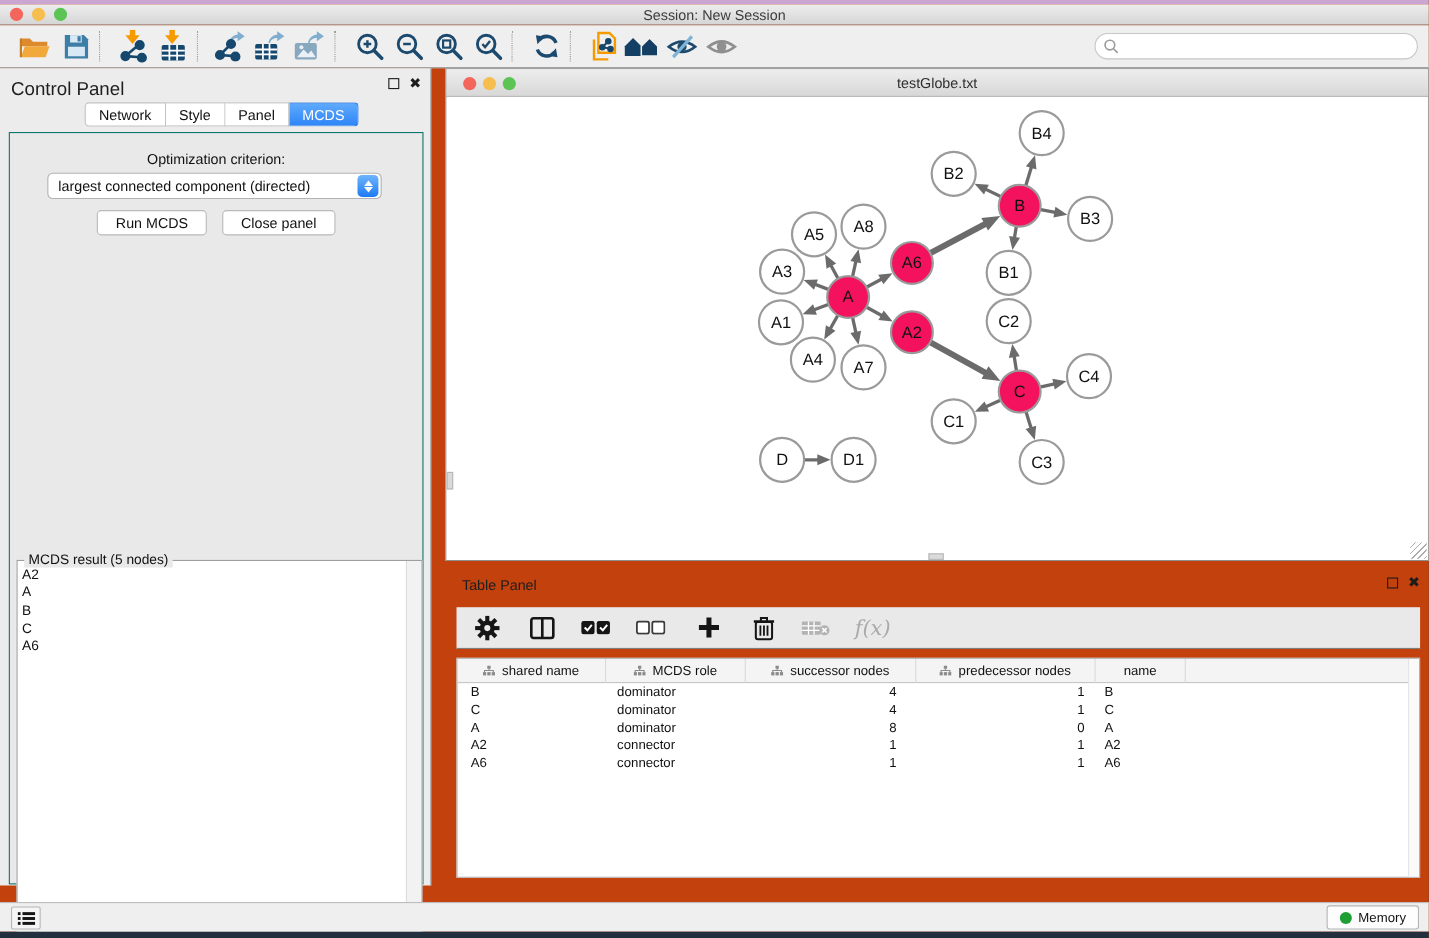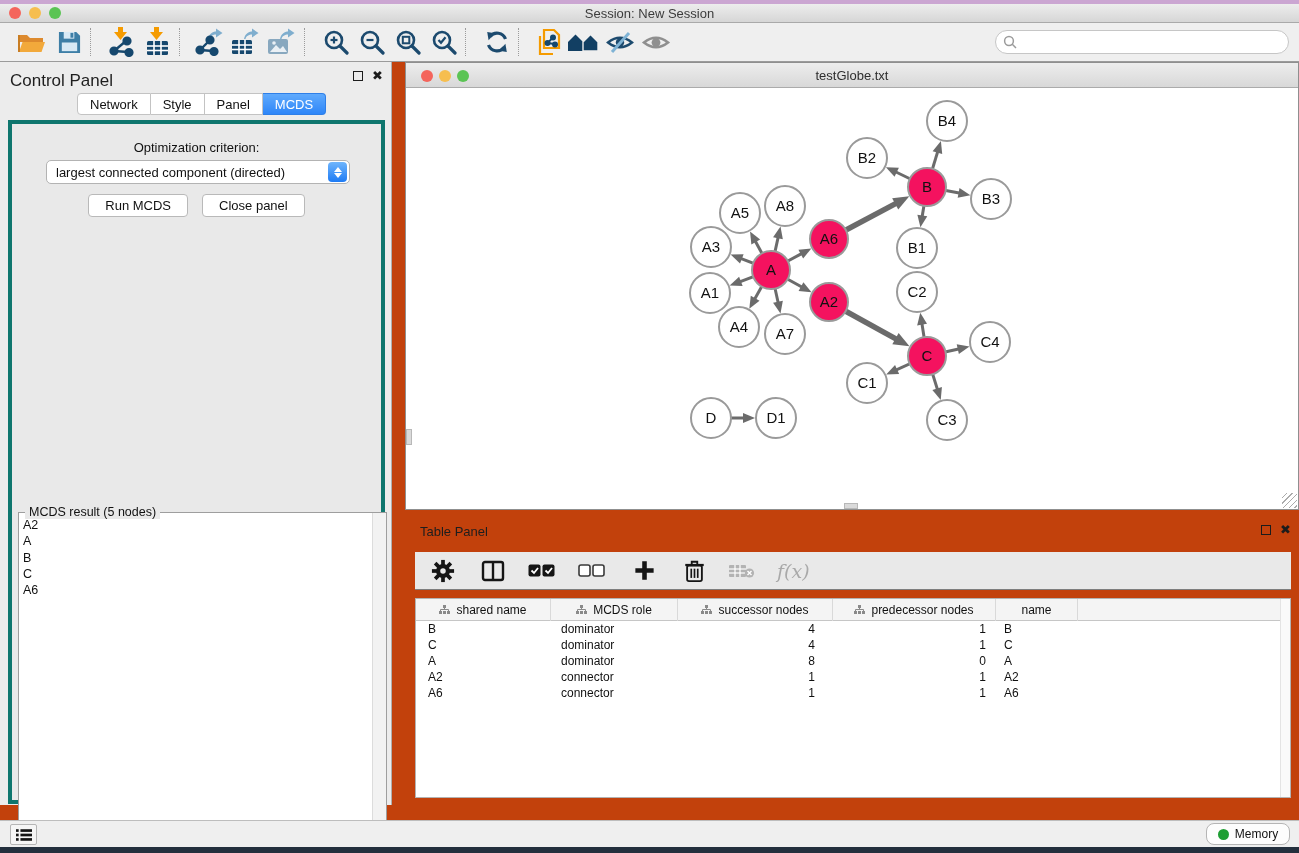--- a/index.html
+++ b/index.html
@@ -38,21 +38,21 @@
   .close-x { font-size:13px; font-weight:bold; color:#1c1c1c; line-height:10px; }
 
   .cp-tabs { position:absolute; left:77px; top:31px; display:flex; height:22px; }
   .seg-tab { background:#fff; border:1px solid #C3C3C3; border-left:none; font-size:13px; color:#111;
     display:flex; align-items:center; justify-content:center; padding:0 12px; }
   .seg-tab:first-child { border-left:1px solid #C3C3C3; border-radius:4px 0 0 4px; }
   .seg-tab:last-child { border-radius:0 4px 4px 0; }
   .seg-tab.sel { background:linear-gradient(#5FAAFD,#2E86F8); border-color:#2E7FE8; color:#fff; }
 
   .cp-content { position:absolute; left:8px; top:58px; width:377px; height:744px; background:#E9E9E9;
-    border:4px solid #0f766e; height:684px; }
+    border:1px solid #0f766e; height:684px; }
   .opt-label { position:absolute; left:0; right:0; top:16px; text-align:center; font-size:13px; color:#111; }
   .combobox { position:absolute; left:34px; top:36px; width:304px; height:24px; background:#fff;
     border:1px solid #B3B3B3; border-radius:5px; display:flex; align-items:center; }
   .combobox .value { flex:1; font-size:13px; padding-left:9px; color:#111; white-space:nowrap; }
   .stepper { width:19px; height:20px; margin-right:2px; border-radius:4px;
     background:linear-gradient(#6FB5FC,#1E7BF4); display:flex; flex-direction:column; align-items:center; justify-content:center; gap:1px; }
   .stepper .tri { width:0; height:0; border-left:4px solid transparent; border-right:4px solid transparent; }
   .tri.up { border-bottom:5px solid #fff; } .tri.down { border-top:5px solid #fff; }
   .cp-buttons { position:absolute; left:0; right:0; top:70px; display:flex; justify-content:center; gap:14px; }
   .push-btn { background:#fff; border:1px solid #B9B9B9; border-radius:4px; height:23px; font-size:13px;
@@ -97,21 +97,21 @@
   .table-scroll { position:absolute; right:0; top:0; bottom:0; width:10px; background:#FAFAFA; border-left:1px solid #E4E4E4; }
 
   .tp-tabs { position:absolute; left:266px; top:277px; display:flex; height:24px; }
   .tp-tabs .seg-tab { font-size:13px; }
 
   
   .statusbar { position:absolute; left:0; top:820px; width:1299px; height:27px; background:#EFEFEF; border-top:1px solid #BDBDBD; }
   .list-btn { position:absolute; left:10px; top:3px; width:27px; height:21px; background:#F5F5F5;
     border:1px solid #B5B5B5; border-radius:2px; display:flex; align-items:center; justify-content:center; }
   .memory-btn { position:absolute; right:9px; top:2px; width:84px; height:22px; background:#FDFDFD;
-    border:1px solid #B5B5B5; border-radius:8px; display:flex; align-items:center; justify-content:center; gap:6px; font-size:12px; color:#111; }
+    border:1px solid #B5B5B5; border-radius:3px; display:flex; align-items:center; justify-content:center; gap:6px; font-size:12px; color:#111; }
   .memory-dot { width:11px; height:11px; border-radius:50%; background:#1E9E33; }
 
   svg { display:block; }
 </style>
 </head>
 <body>
 
 <div id="app">
   <div class="desktop-top"></div>
 

